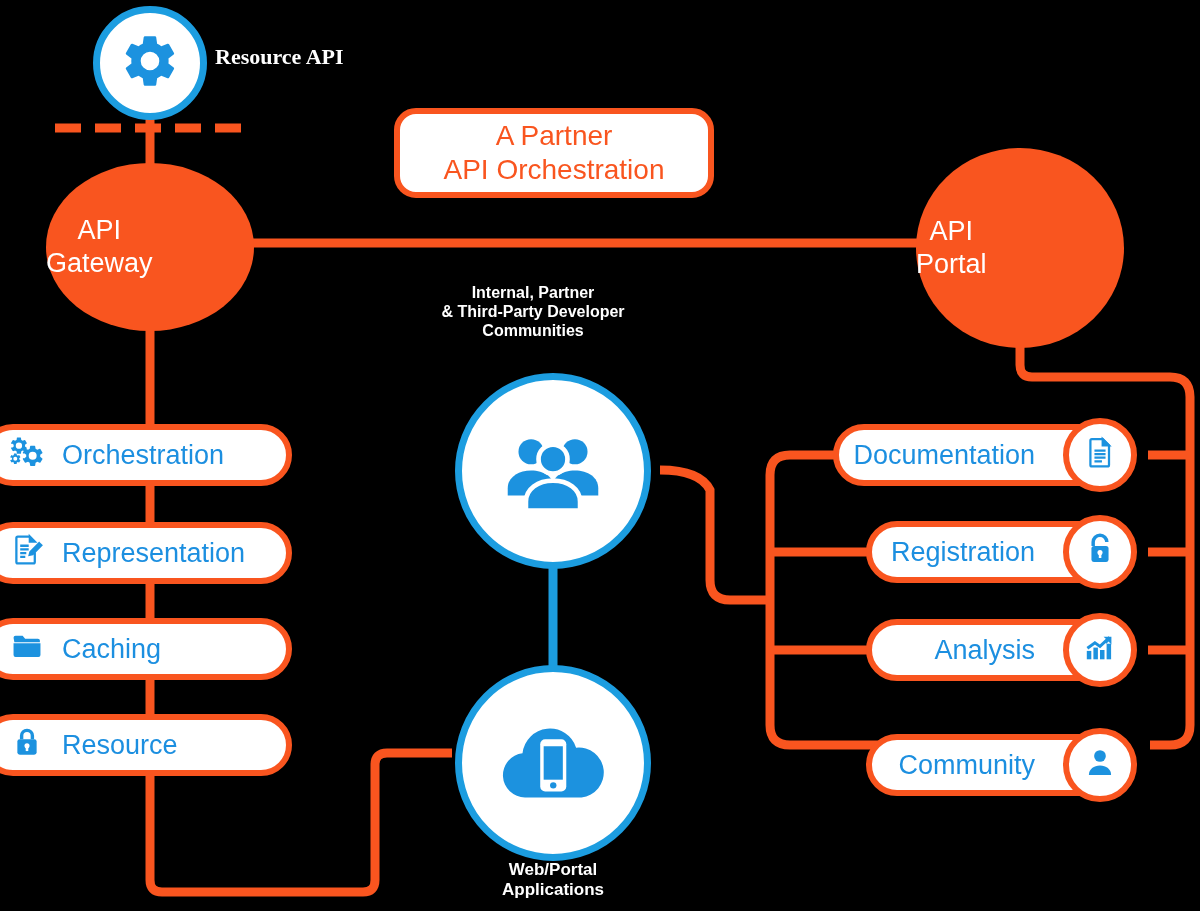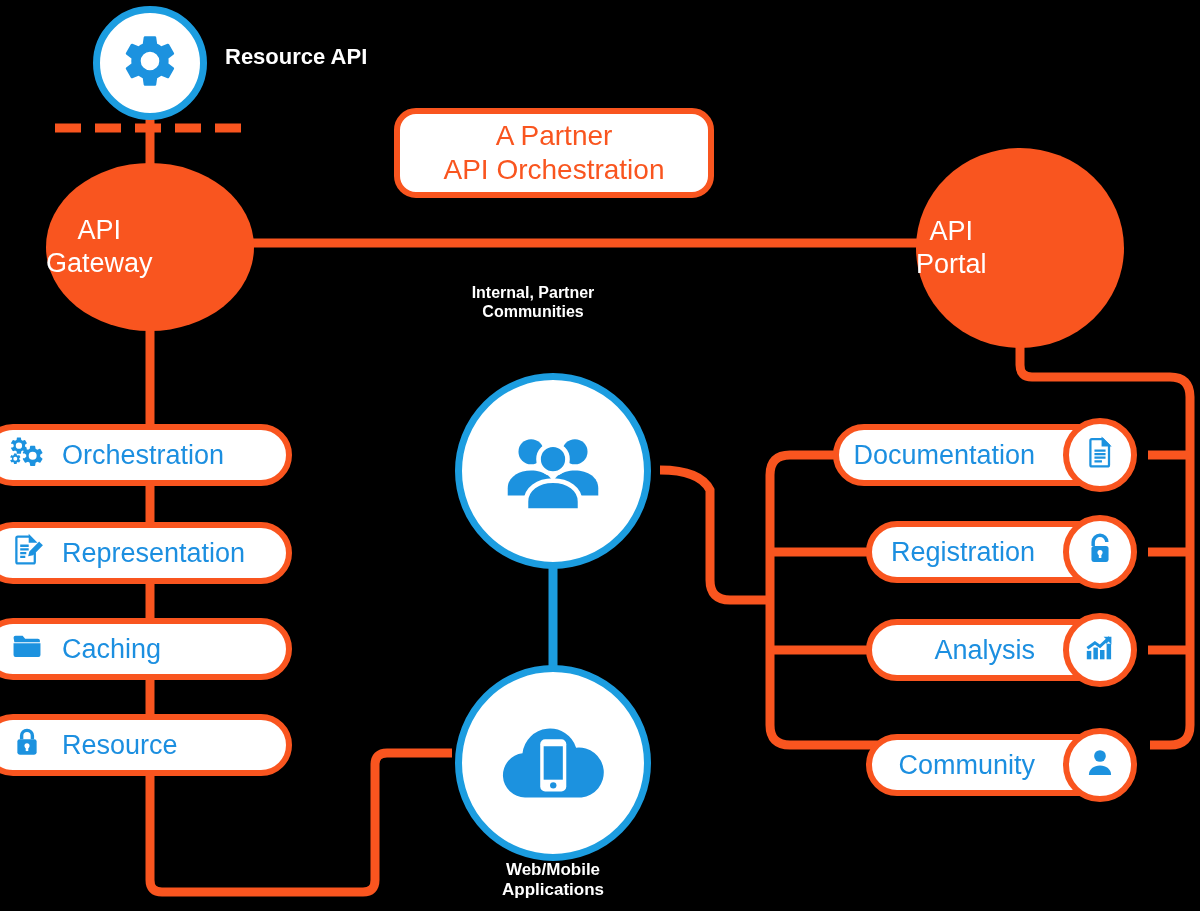--- a/index.html
+++ b/index.html
@@ -92,21 +92,21 @@
         0 0 .12-.61l-1.92-3.32a.5.5 0 0 0-.6-.22l-2.39.96a7.03 7.03 0 0 0-1.62-.94l-.36-2.54a.5.5
         0 0 0-.5-.42h-3.84a.5.5 0 0 0-.5.42l-.36 2.54c-.59.24-1.13.56-1.62.94l-2.39-.96a.5.5 0
         0 0-.6.22L2.67 8.87a.5.5 0 0 0 .12.61l2.03 1.58a7.07 7.07 0 0 0 0 1.88l-2.03 1.58a.5.5
         0 0 0-.12.61l1.92 3.32c.13.22.39.3.6.22l2.39-.96c.5.38 1.03.7 1.62.94l.36 2.54a.5.5 0 0
         0 .5.42h3.84a.5.5 0 0 0 .5-.42l.36-2.54c.59-.24 1.13-.56 1.62-.94l2.39.96c.22.08.47 0
         .6-.22l1.92-3.32a.5.5 0 0 0-.12-.61l-2.03-1.58zM12 15.6A3.6 3.6 0 1 1 15.6 12 3.6 3.6 0
         0 1 12 15.6z"></path>
       </svg>
     </span>
   </div>
-  <div class="caption" style="left:225px;top:44px;width:160px;font-size:22px;text-align:left;">Resource API</div>
+  <div class="caption" style="left:215px;top:44px;width:160px;font-size:22px;text-align:left;font-family:Liberation Serif, serif;">Resource API</div>
 
   <div id="titlebox">
     <div>A Partner</div>
     <div>API Orchestration</div>
   </div>
 
   <div class="bigcircle" style="left:46px;top:163px;width:208px;height:168px;">
     <div>
       <div>API</div>
       <div>Gateway</div>
@@ -177,20 +177,21 @@
         <rect x="5.2" y="10" width="13.6" height="11" rx="1.7"></rect>
         <circle cx="12" cy="14.6" r="1.8" fill="#fff"></circle>
         <rect x="11.1" y="14.6" width="1.8" height="3.8" fill="#fff"></rect>
       </svg>
     </span>
     <span class="pill-label">Resource</span>
   </div>
 
   <div class="caption" style="left:403px;top:284px;width:260px;font-size:16px;">
     <div>Internal, Partner</div>
+    <div>&amp; Third-Party Developer</div>
     <div>Communities</div>
   </div>
   <div class="ringcircle" style="left:455px;top:373px;width:196px;height:196px;">
     <span class="icon">
       <svg width="112" height="112" viewBox="0 0 24 24" fill="#1C92DF">
         <circle cx="7.3" cy="8.3" r="2.7"></circle>
         <path d="M2.3 16.1c0-2.3 2.2-3.8 5-3.8s5 1.5 5 3.8v1.6h-10z"></path>
         <circle cx="16.7" cy="8.3" r="2.7"></circle>
         <path d="M11.7 16.1c0-2.3 2.2-3.8 5-3.8s5 1.5 5 3.8v1.6h-10z"></path>
         <circle cx="12" cy="9.9" r="3.1" stroke="#fff" stroke-width="1" fill="#1C92DF"></circle>
@@ -203,21 +204,21 @@
     <span class="icon">
       <svg width="118" height="100" viewBox="0 0 24 20" fill="#1C92DF">
         <path d="M6.3 17.4a4.5 4.5 0 0 1-.5-8.97A5.6 5.6 0 0 1 16.7 7.3a4 4 0 0 1 1.1 10.1z"></path>
         <rect x="9.4" y="5.6" width="5.3" height="10.6" rx="1" fill="#fff"></rect>
         <rect x="10.1" y="7" width="3.9" height="6.8" fill="#1C92DF"></rect>
         <circle cx="12.05" cy="14.95" r="0.65" fill="#1C92DF"></circle>
       </svg>
     </span>
   </div>
   <div class="caption" style="left:438px;top:860px;width:230px;font-size:17px;">
-    <div>Web/Mobile</div>
+    <div>Web/Portal</div>
     <div>Applications</div>
   </div>
 
   <div class="pill pill-right" style="left:833px;top:424px;width:280px;height:62px;">
     <span class="pill-label">Documentation</span>
     <span class="badge">
       <span class="icon">
         <svg width="36" height="36" viewBox="0 0 24 24" fill="none" stroke="#1C92DF" stroke-width="1.5">
           <path d="M6.6 3.4h7.2l4.2 4.2v13a1 1 0 0 1-1 1H6.6a1 1 0 0 1-1-1v-16.2a1 1 0 0 1 1-1z"></path>
           <path d="M13.8 3.4l4.2 4.2h-4.2z" fill="#1C92DF"></path>

